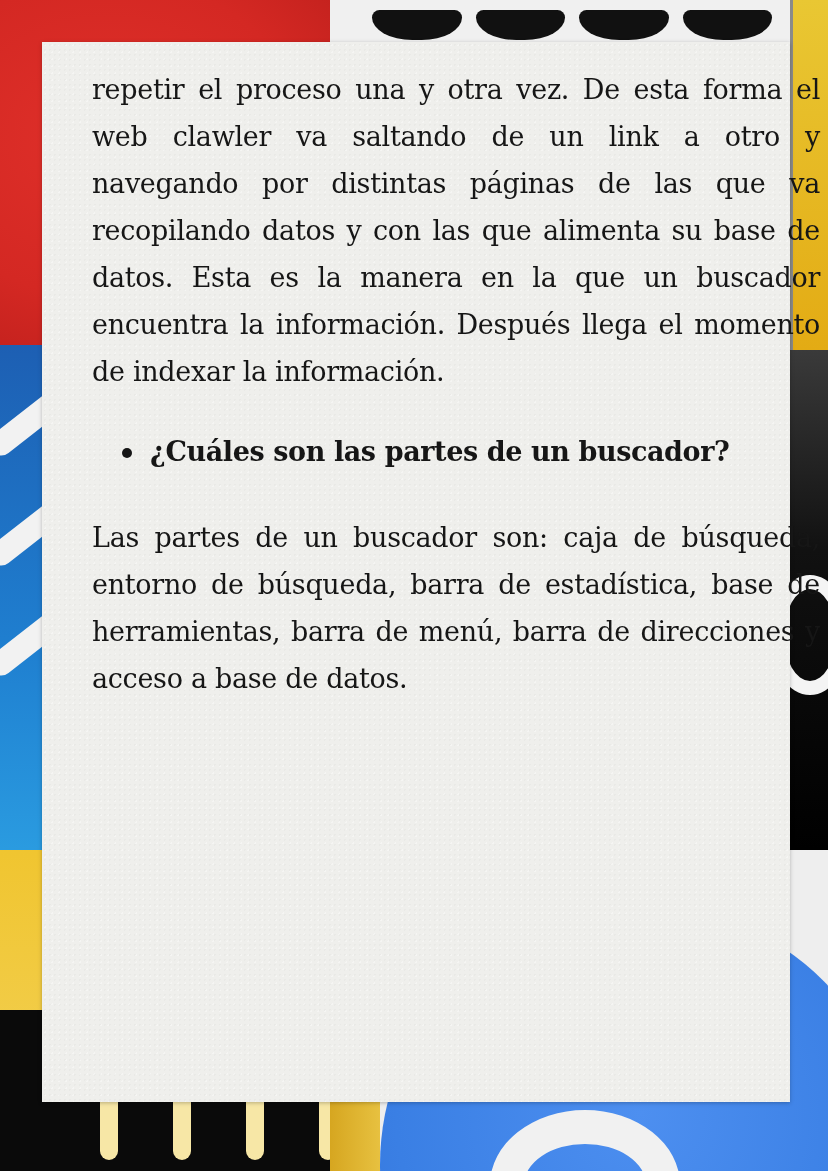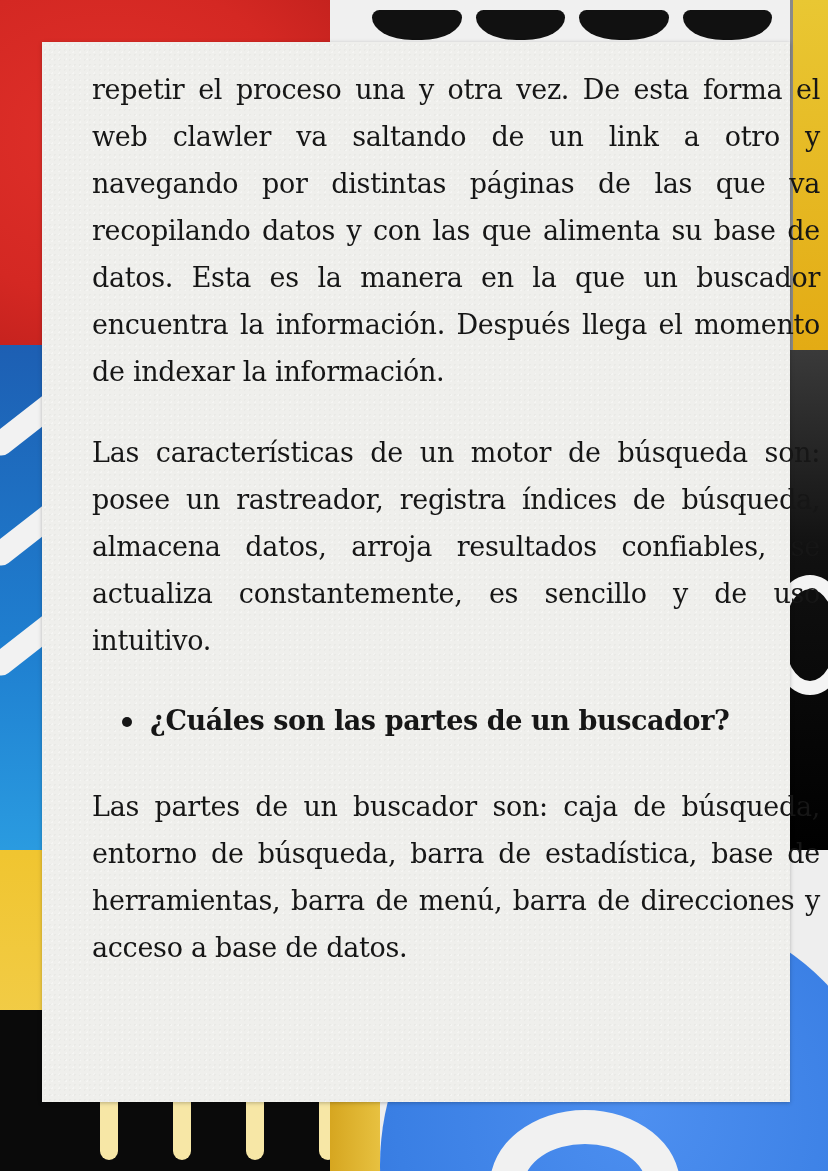--- a/index.html
+++ b/index.html
@@ -177,21 +177,20 @@
 <div class="bg bg-dark-right"></div>
 <div class="bg bg-ring-right"></div>
 <div class="bg bg-blue-circle"></div>
 <div class="bg bg-white-ring"></div>
 
 <div class="paper">
   <div class="content">
     <p class="para">repetir el proceso una y otra vez. De esta forma el web clawler va saltando de un link a otro y navegando por distintas páginas de las que va recopilando datos y con las que alimenta su base de datos. Esta es la manera en la que un buscador encuentra la información. Después llega el momento de indexar la información.</p>
 
 
-    <p class="para p2">Las características de un motor de búsqueda son: posee un rastreador, registra índices de búsqueda, almacena datos, arroja resultados confiables, se actualiza constantemente, es sencillo y de uso intuitivo.</p>
 
     <ul class="q-list q2">
       <li class="q-item">
         <span class="bullet"></span>
         <span>¿Cuáles son las partes de un buscador?</span>
       </li>
     </ul>
 
     <p class="para p3">Las partes de un buscador son: caja de búsqueda, entorno de búsqueda, barra de estadística, base de herramientas, barra de menú, barra de direcciones y acceso a base de datos.</p>
   </div>

